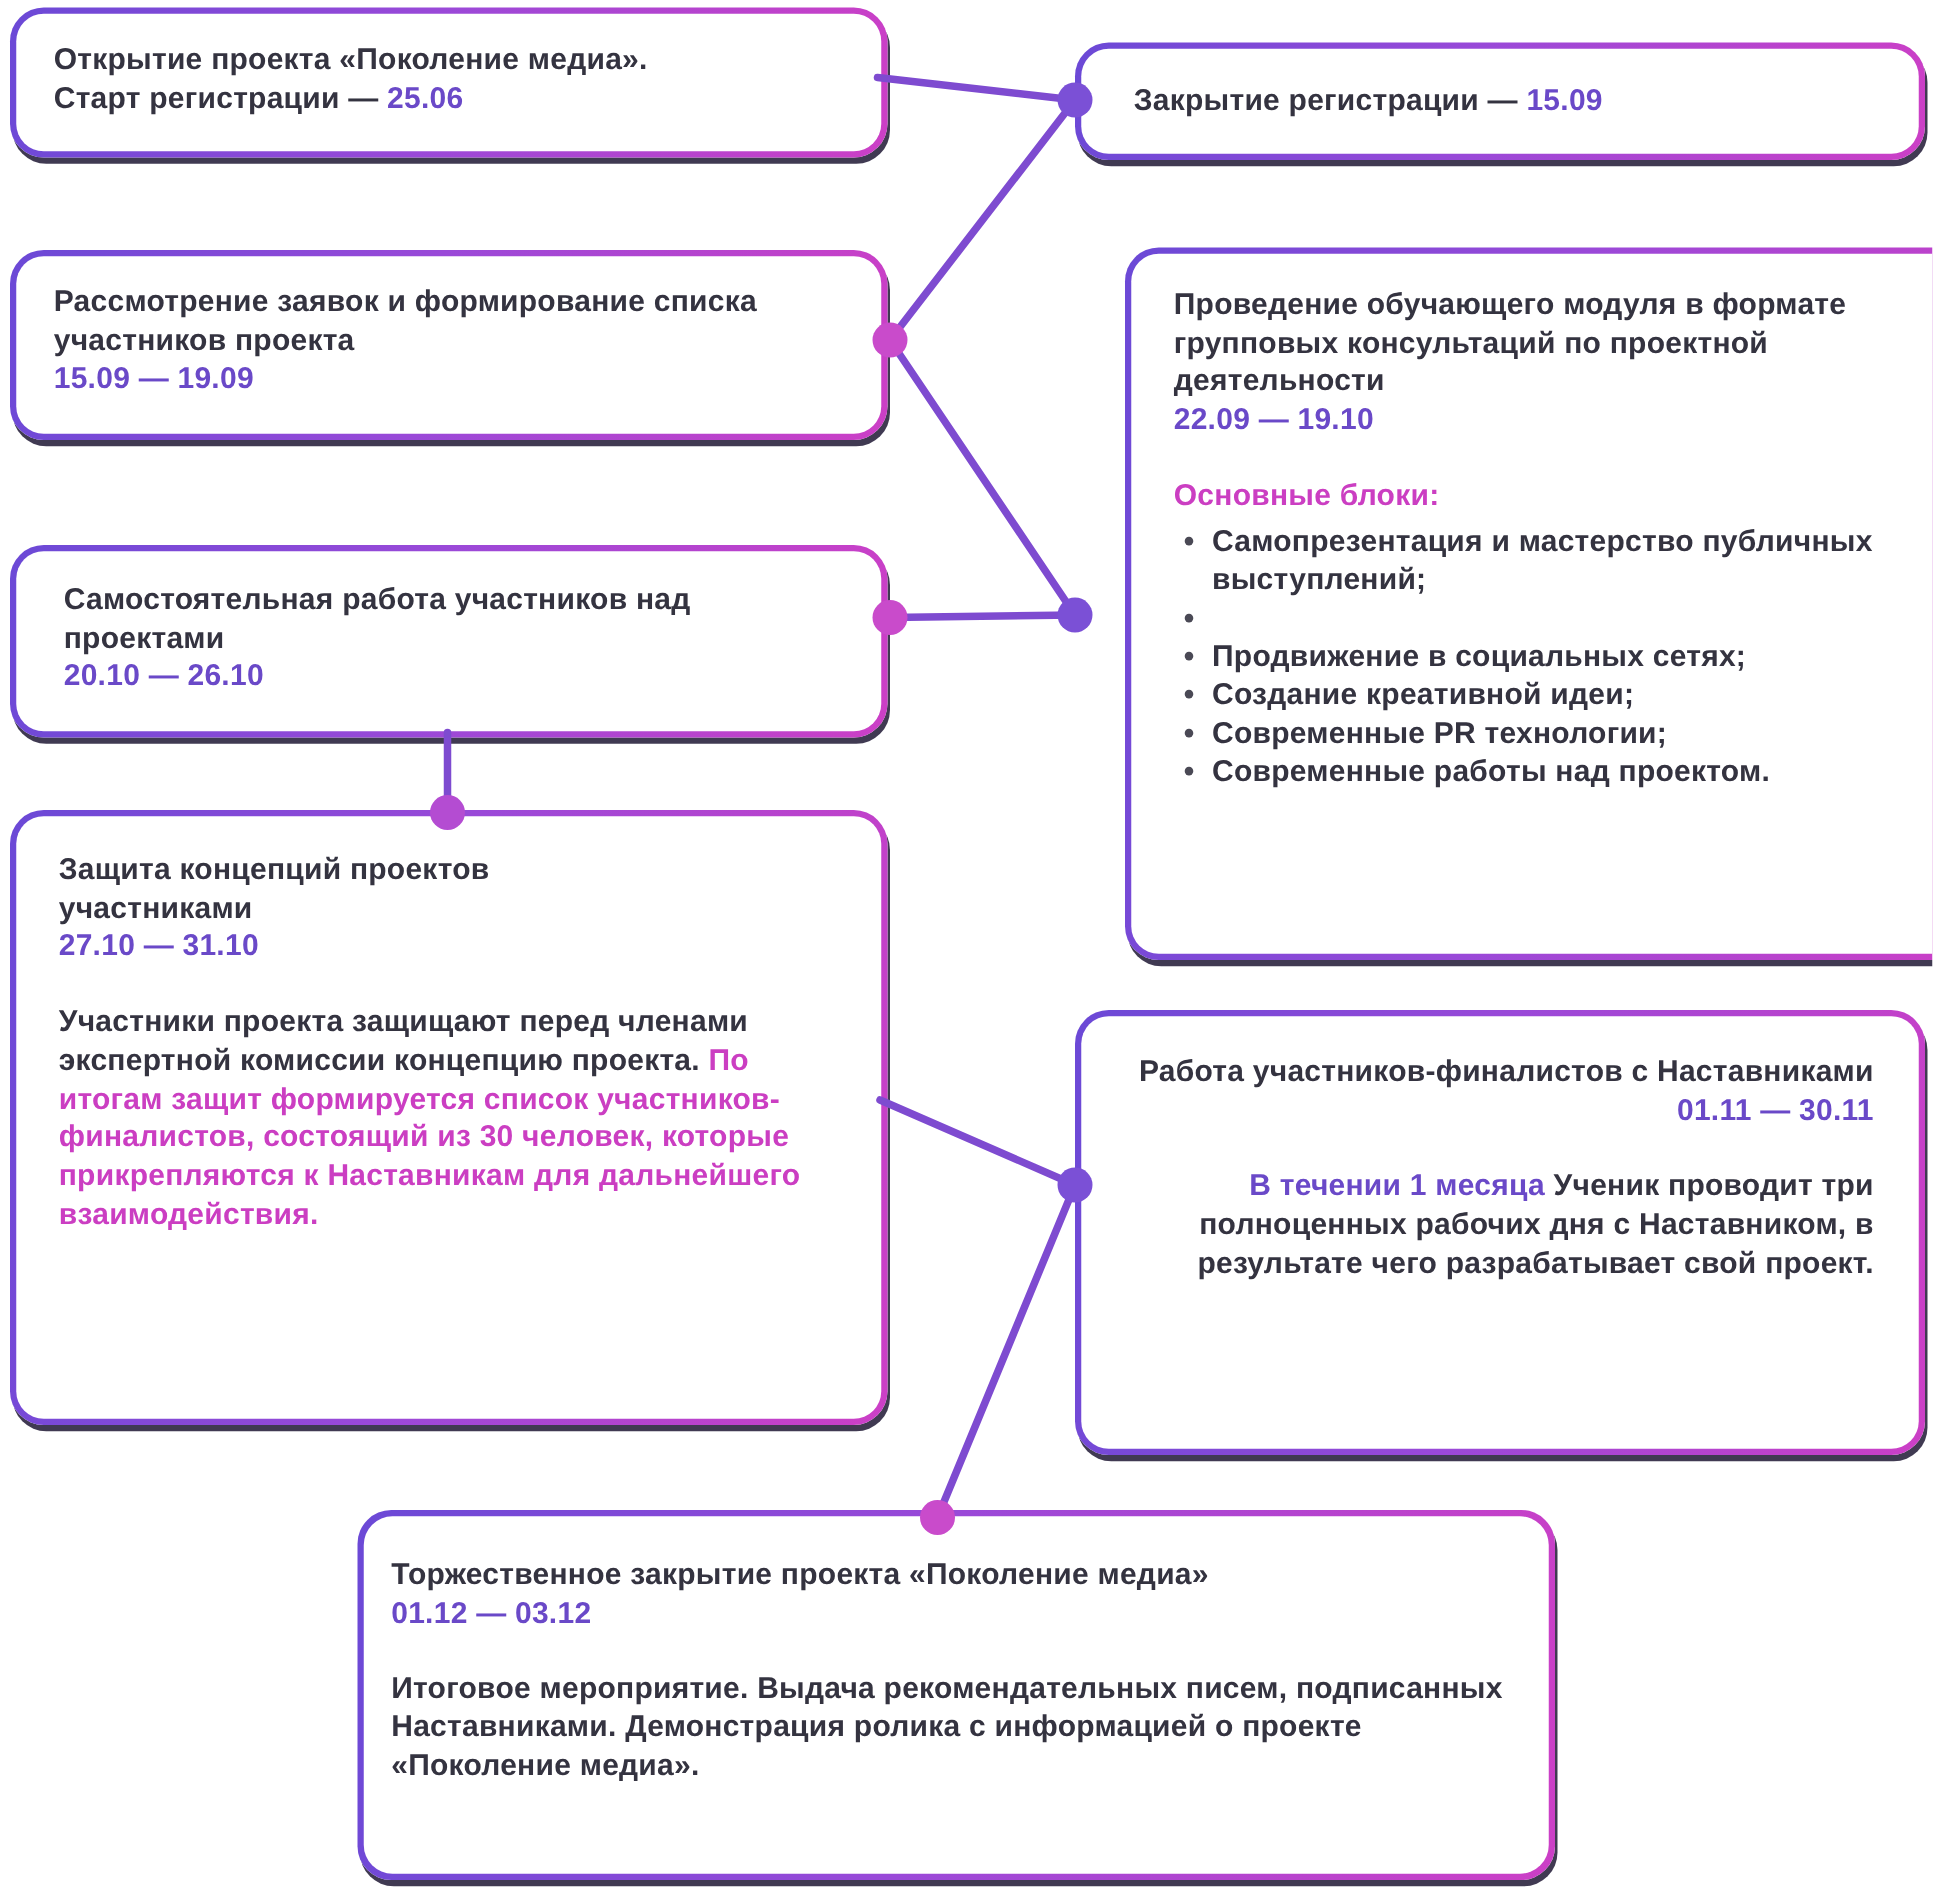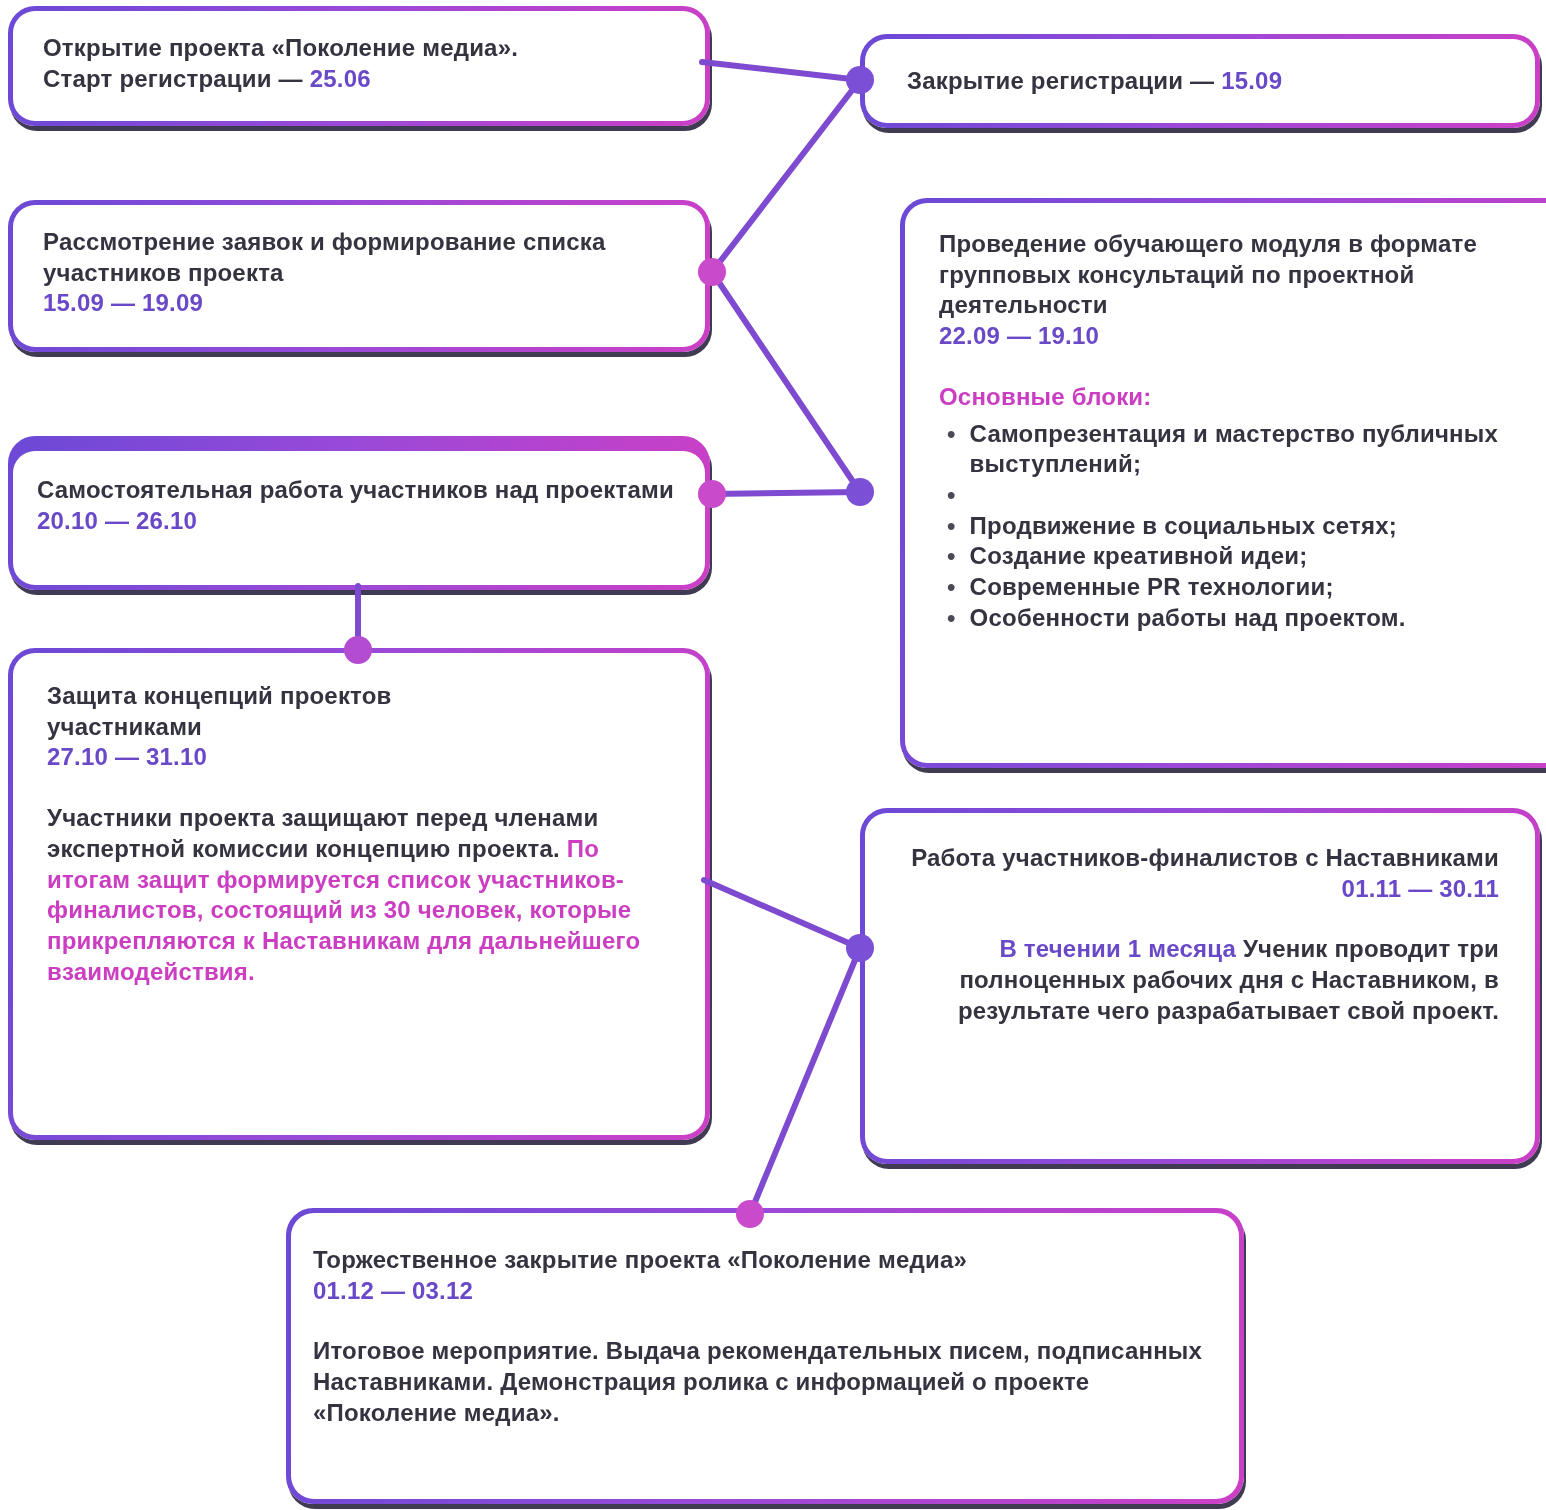--- a/index.html
+++ b/index.html
@@ -54,21 +54,21 @@
   .box3{left:8px;top:200px;width:702px;height:152px;}
   .box3 .inner{padding:22px 30px;}
 
   .box4{left:900px;top:198px;width:680px;height:570px;}
   .box4 .inner{padding:26px 34px;}
   .blist{list-style:none;margin:6px 0 0 0;padding:0;}
   .blist li{display:flex;gap:14px;padding-left:8px;}
   .blist .mark{color:#4A4955;flex:0 0 auto;}
 
   .box5{left:8px;top:436px;width:702px;height:154px;}
-  .box5 .inner{padding:24px 24px;margin-top:10px;}
+  .box5 .inner{padding:24px 38px;}
 
   .box6{left:8px;top:648px;width:702px;height:492px;}
   .box6 .inner{padding:28px 34px;}
   .box6 .title{max-width:500px;}
 
   .box7{left:860px;top:808px;width:680px;height:356px;text-align:right;}
   .box7 .inner{padding:30px 36px;}
 
   .box8{left:286px;top:1208px;width:958px;height:296px;}
   .box8 .inner{padding:32px 22px;border-radius:23px;}
@@ -137,21 +137,21 @@
         <li>
             <span class="mark">•</span>
             <span class="dark">Создание креативной идеи;</span>
           </li>
         <li>
             <span class="mark">•</span>
             <span class="dark">Современные PR технологии;</span>
           </li>
         <li>
             <span class="mark">•</span>
-            <span class="dark">Особенности работы над проектом.</span>
+            <span class="dark">Современные работы над проектом.</span>
           </li>
       </ul>
     </div>
   </div>
 
   <div class="gbox box5">
     <div class="inner">
       <div class="dark">Самостоятельная работа участников над проектами</div>
       <div class="date">20.10 — 26.10</div>
     </div>

